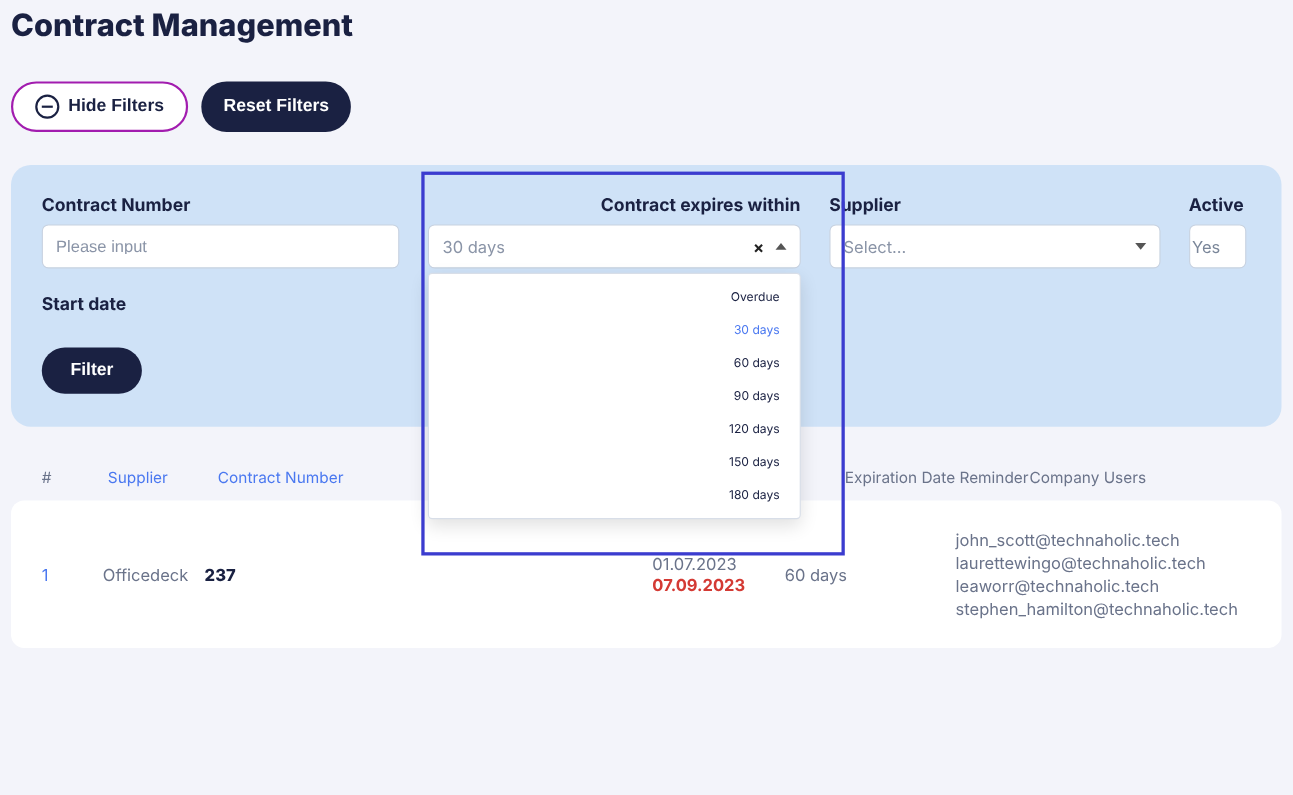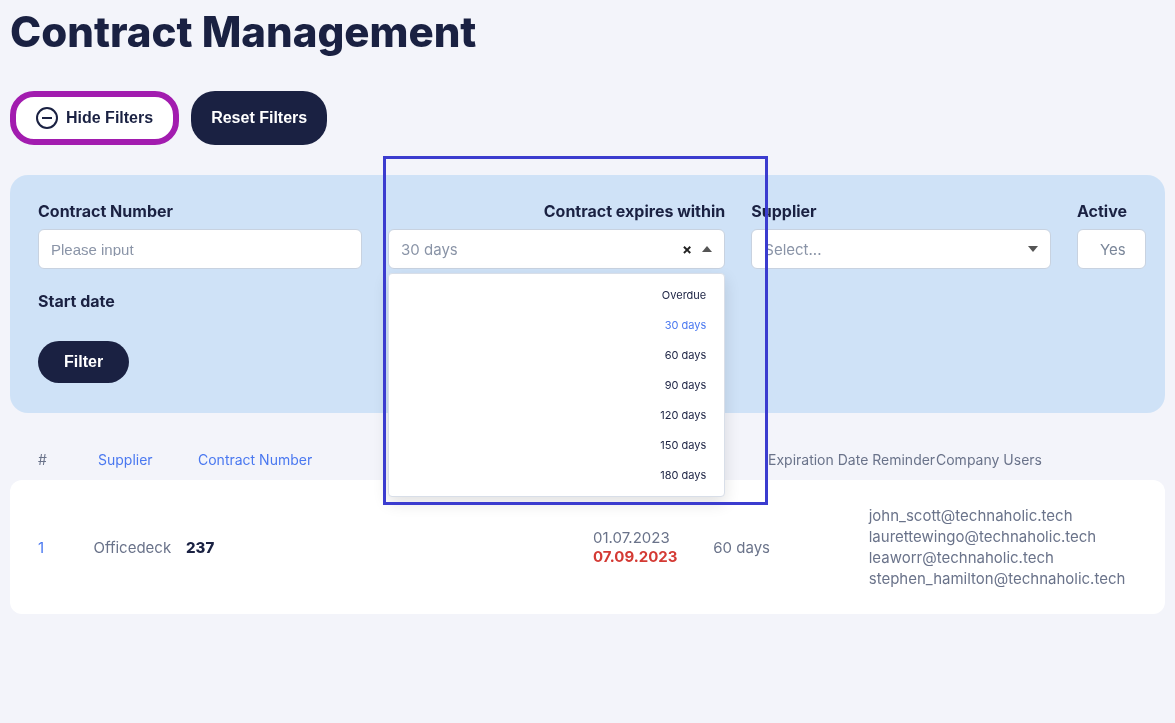--- a/index.html
+++ b/index.html
@@ -1,23 +1,23 @@
 <!DOCTYPE html>
 <html><head>
 <meta charset="utf-8">
 <style>
   * { box-sizing: border-box; margin: 0; padding: 0; }
   html, body { width: 1175px; height: 723px; font-family: Inter, system-ui, -apple-system, "Segoe UI", Roboto, Helvetica, Arial, sans-serif; background:#f3f4fa; color:#1b2745; }
   body { padding: 0 10px; }
 
-  h1.page-title { font-size: 42px; font-weight: 800; color:#1a2142; margin-top: 6px; margin-bottom: 34px; }
+  h1.page-title { font-size: 28px; font-weight: 800; color:#1a2142; margin-top: 6px; margin-bottom: 34px; }
 
   .btn-row { display:flex; gap:12px; margin-bottom:30px; }
   .btn { display:inline-flex; align-items:center; gap:8px; border-radius:24px; font-weight:700; font-size:16px; padding:10px 20px; cursor:pointer; border:none; }
-  .btn-hide { background:#ffffff; color:#1a2142; border:6px solid #a21caf; }
+  .btn-hide { background:#ffffff; color:#1a2142; border:2px solid #a21caf; }
   .btn-reset, .btn-filter { background:#1a2142; color:#ffffff; }
   .btn-filter { padding:12px 26px; border-radius:24px; font-size:16px; }
 
   .circle-icon { width:22px; height:22px; border:2px solid #1a2142; border-radius:50%; display:inline-flex; align-items:center; justify-content:center; }
   .circle-icon .bar { width:10px; height:2px; background:#1a2142; }
 
   .filter-panel { background:#cfe2f7; border-radius:18px; padding:26px 28px 30px 28px; display:flex; gap:26px; align-items:flex-start; position:relative; }
   .filter-col { display:flex; flex-direction:column; gap:22px; }
   .col-main { width:346px; }
   .col-expires { width:360px; position:relative;text-align:right; }
@@ -134,21 +134,21 @@
       <div class="select-input">
         <span class="placeholder">Select...</span>
         <span class="chev caret-down"></span>
       </div>
     </div>
   </div>
 
   <div class="filter-col col-active">
     <div>
       <div class="fld-label">Active</div>
-      <div class="select-input" style="width:69px; padding:0 22px;">
+      <div class="select-input" style="width:52px; padding:0 2px;">
         <span>Yes</span>
       </div>
     </div>
   </div>
 
 </div>
 
 <div class="highlight-box" style="left:383px; top:156px; width:385px; height:349px;"></div>
 
 <div class="table-wrap">

